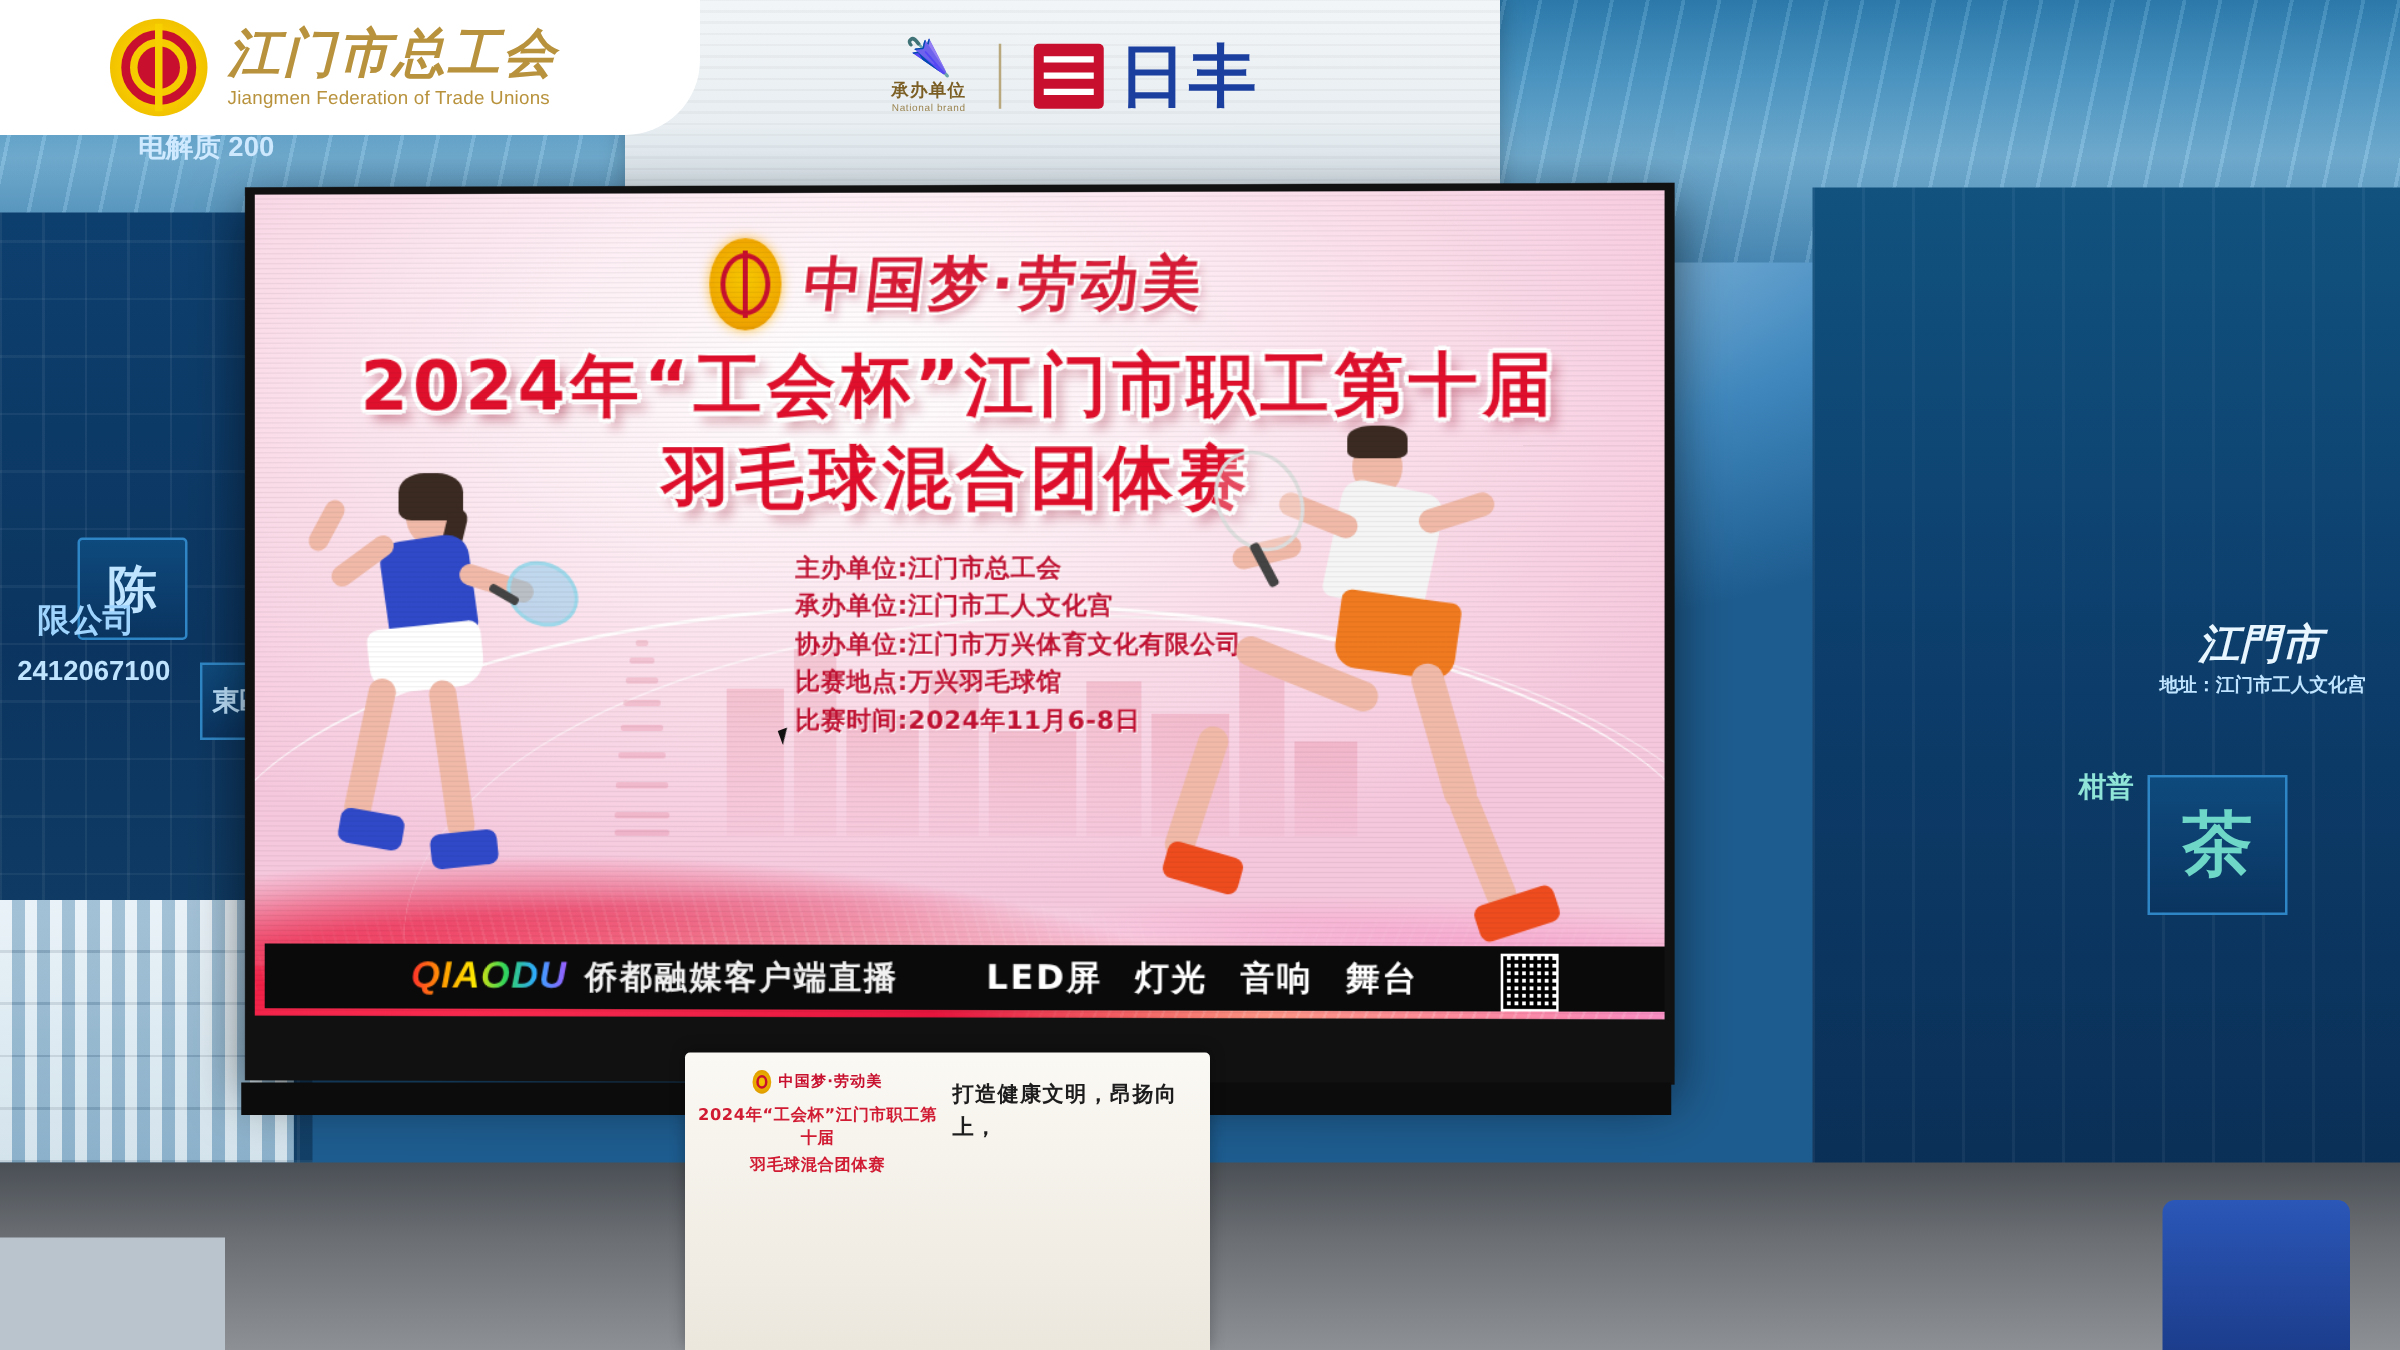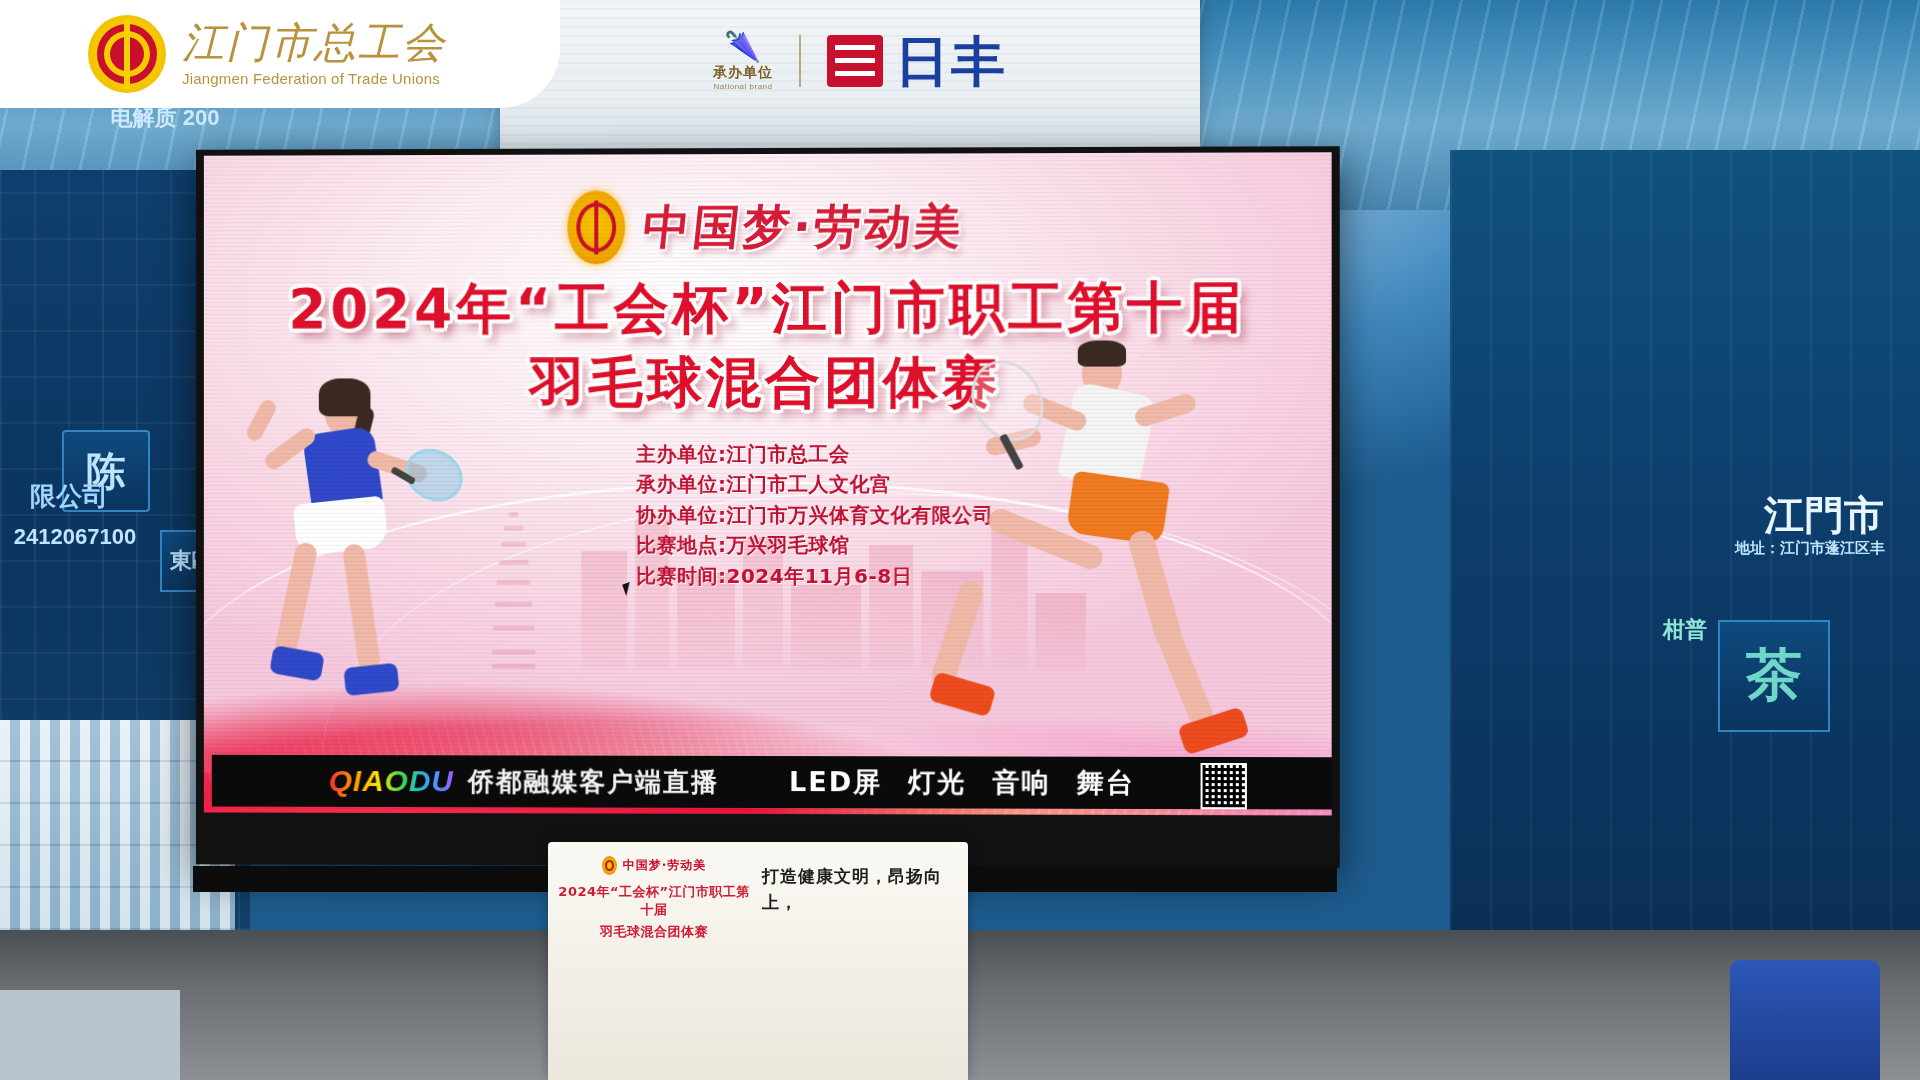--- a/index.html
+++ b/index.html
@@ -195,21 +195,21 @@
   
   .wm{position:absolute;left:0;top:0;width:560px;height:108px;z-index:200;
     background:#ffffff;border-radius:0 0 60px 0;display:flex;align-items:center;}
   .wm-logo{margin-left:88px;width:78px;height:78px;border-radius:50%;position:relative;
     background:radial-gradient(circle at 50% 50%, #f7d200 0%, #f5c800 58%, #e8b400 100%);}
   .wm-logo .ring{position:absolute;left:9px;top:9px;right:9px;bottom:9px;border-radius:50%;border:7px solid #c8102e;}
   .wm-logo .core{position:absolute;left:22px;top:22px;right:22px;bottom:22px;border-radius:50%;background:#c8102e;}
   .wm-logo .bar{position:absolute;left:50%;top:4px;bottom:4px;width:6px;margin-left:-3px;background:#f7d200;z-index:3;}
   .wm-logo .hbar{position:absolute;left:4px;right:4px;top:50%;height:5px;margin-top:-2.5px;background:#f7d200;z-index:2;opacity:.0;}
   .wm-text{margin-left:16px;}
-  .wm-cn{font-size:42px;font-weight:normal;color:#b8923c;letter-spacing:2px;line-height:1;
+  .wm-cn{font-size:42px;font-weight:bold;color:#b8923c;letter-spacing:2px;line-height:1;
     font-family:"DejaVu Serif","Liberation Serif",serif;font-style:italic;}
   .wm-en{margin-top:6px;font-size:15px;color:#b8923c;letter-spacing:.2px;
     font-family:"Liberation Sans","DejaVu Sans",sans-serif;}
 
   .cursor{position:absolute;left:622px;top:583px;z-index:300;width:0;height:0;
     border-left:2px solid transparent;}
   .cursor:before{content:"";position:absolute;width:0;height:0;
     border-left:8px solid #111;border-bottom:12px solid transparent;transform:rotate(-20deg);}
 </style>
 </head>
@@ -252,25 +252,25 @@
     </div>
     <div class="blue-sign" style="left:0px;top:520px;width:150px;height:34px;font-size:22px;background:none;border:none;color:#bfe4ff;">
       <span>2412067100</span>
     </div>
     <div class="blue-sign" style="left:160px;top:530px;width:60px;height:58px;font-size:22px;">
       <span>東歐</span>
     </div>
     <div class="water-stack"></div>
 
     <div class="shelf-right"></div>
-    <div class="blue-sign" style="right:26px;top:495px;width:140px;height:40px;font-size:40px;background:none;border:none;color:#e8f6ff;">
+    <div class="blue-sign" style="right:42px;top:495px;width:140px;height:40px;font-size:33px;background:none;border:none;color:#e8f6ff;font-style:italic;">
       <span>江門市</span>
     </div>
     <div class="blue-sign" style="right:10px;top:535px;width:200px;height:26px;font-size:15px;background:none;border:none;color:#bfe4ff;">
-      <span>地址：江门市蓬江区丰</span>
+      <span>地址：江门市工人文化宫</span>
     </div>
     <div class="blue-sign" style="right:90px;top:620px;width:108px;height:108px;font-size:56px;color:#7fe8d6;">
       <span class="teal">茶</span>
     </div>
     <div class="blue-sign" style="right:200px;top:610px;width:70px;height:40px;font-size:22px;background:none;border:none;color:#8fe6d8;">
       <span>柑普</span>
     </div>
 
     <div class="floor"></div>
     <div class="fg-box"></div>

